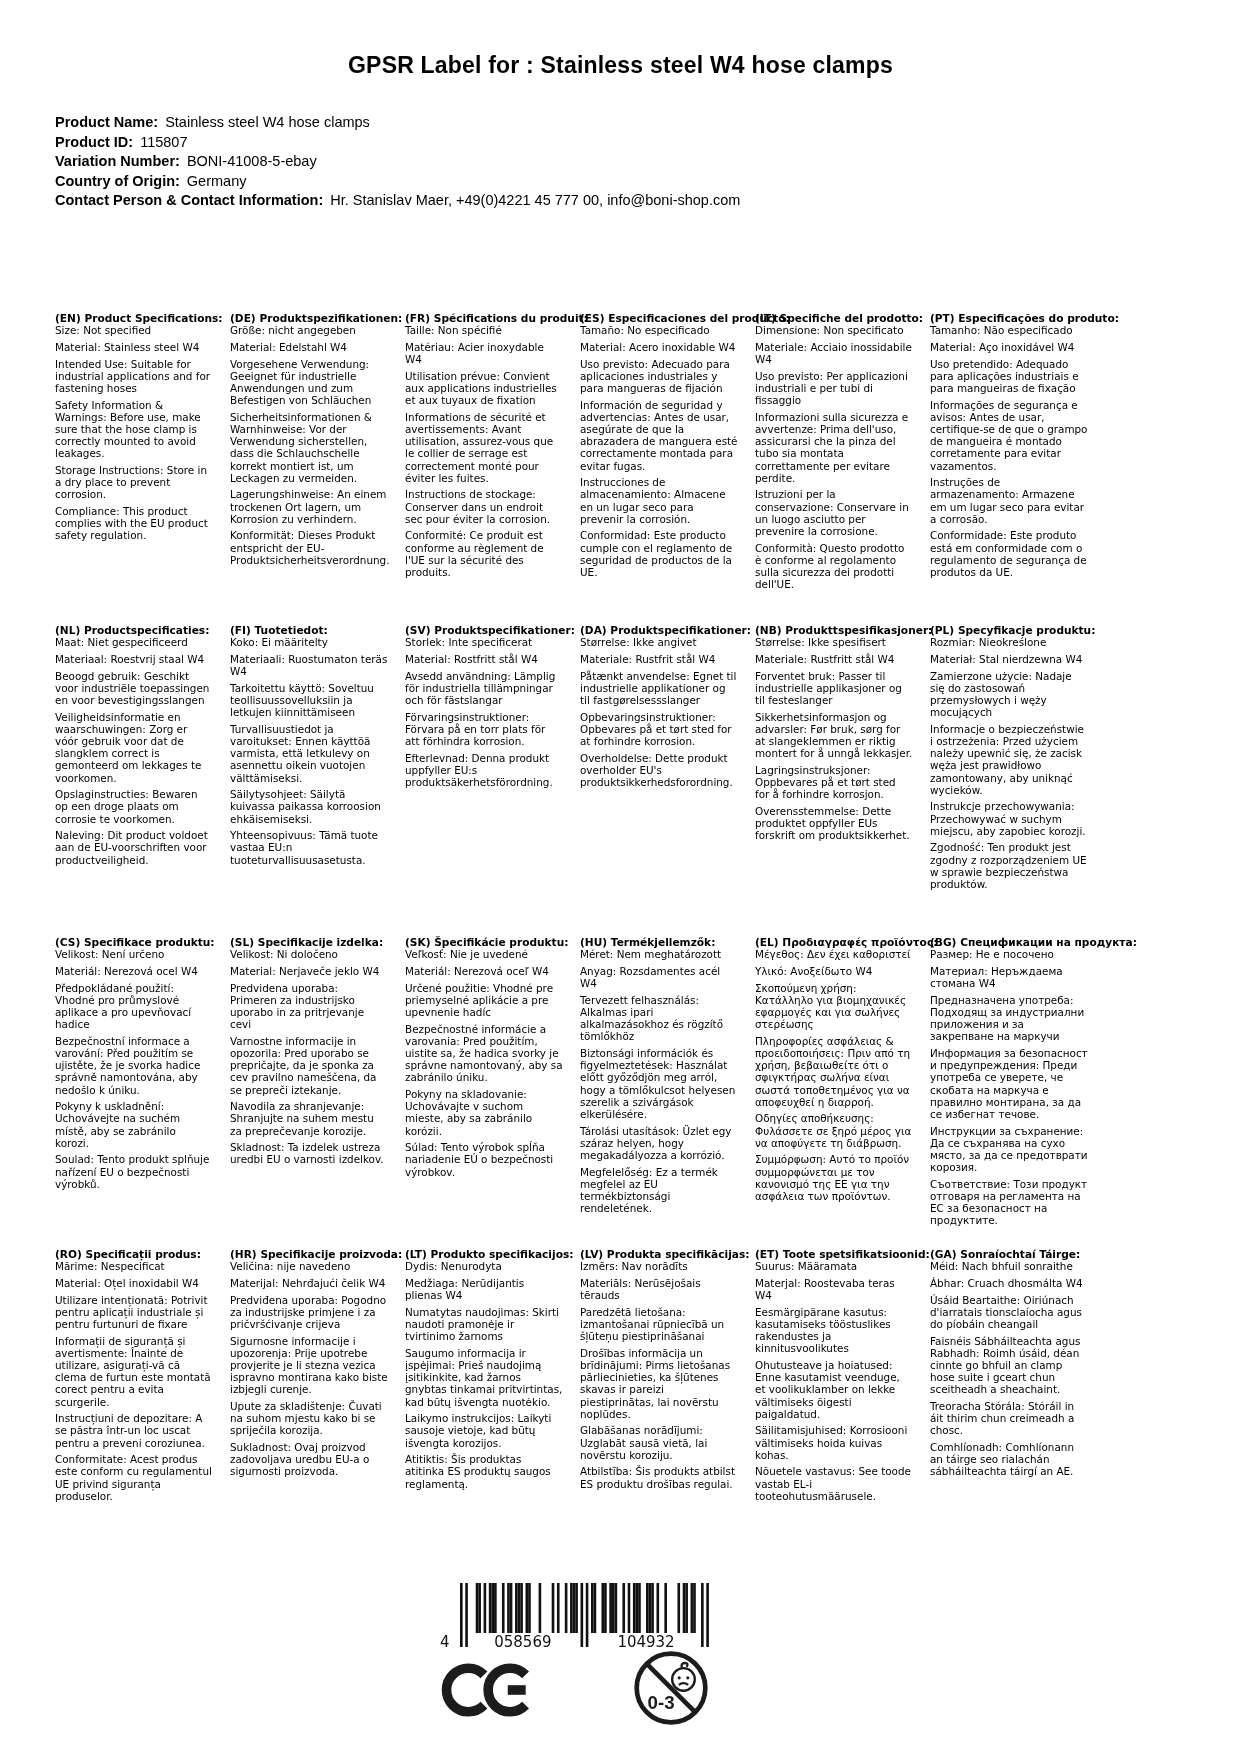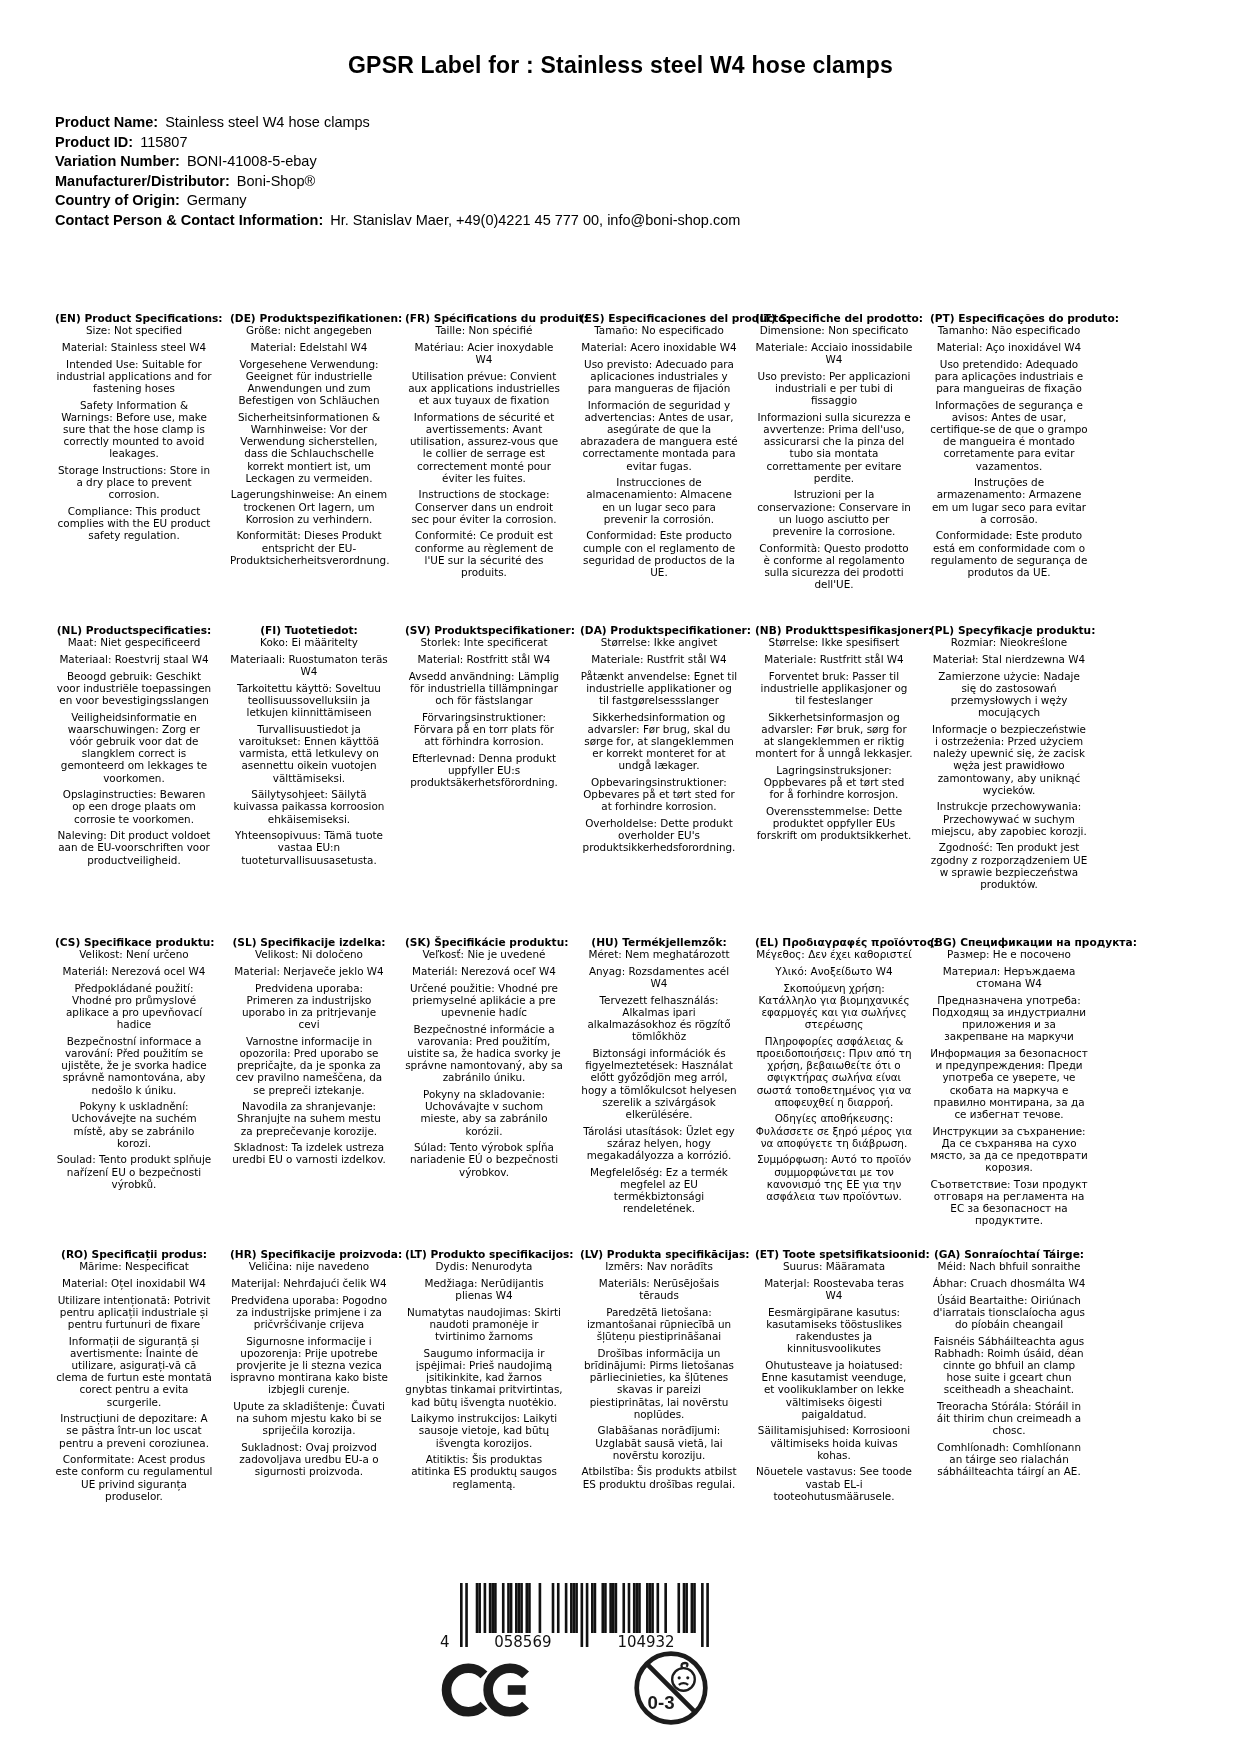--- a/index.html
+++ b/index.html
@@ -17,41 +17,40 @@
     font-size:14.5px; line-height:19.6px;
     font-family:"Liberation Sans", sans-serif;
   }
   .info-line .label { font-weight:bold; }
   .info-line .value { margin-left:7px; }
   .spec-grid {
     position:absolute; left:55px; top:312px;
     display:grid; grid-template-columns:repeat(6,175px);
     grid-auto-rows:312px;
   }
-  .spec-block { width:158px; font-size:10.4px; line-height:1.17;text-align:center; }
+  .spec-block { width:158px; font-size:10.4px; line-height:1.17; }
   .spec-header {
     font-weight:bold; font-size:10.6px; white-space:nowrap; margin:0;
   }
   .spec-par { margin:0 0 4.5px 0; }
   .barcode-wrap { position:absolute; left:438px; top:1583px; }
   .ce-wrap { position:absolute; left:440px; top:1658px; }
   .age-wrap { position:absolute; left:632px; top:1648px; }
 </style>
 </head>
 <body>
 
 <div class="page">
 
   <div class="title">GPSR Label for : Stainless steel W4 hose clamps</div>
 
   <div class="product-info">
       <div class="info-line"><span class="label">Product Name:</span><span class="value">Stainless steel W4 hose clamps</span></div>
       <div class="info-line"><span class="label">Product ID:</span><span class="value">115807</span></div>
       <div class="info-line"><span class="label">Variation Number:</span><span class="value">BONI-41008-5-ebay</span></div>
-      <div class="info-line"><span class="label">Manufacturer/Distributor:</span><span class="value">Boni-Shop®</span></div>
       <div class="info-line"><span class="label">Country of Origin:</span><span class="value">Germany</span></div>
       <div class="info-line"><span class="label">Contact Person &amp; Contact Information:</span><span class="value">Hr. Stanislav Maer, +49(0)4221 45 777 00, info@boni-shop.com</span></div>
     </div>
 
   <div class="spec-grid">
       <div class="spec-block">
         <div class="spec-header">(EN) Product Specifications:</div>
         <p class="spec-par">Size: Not specified</p>
         <p class="spec-par">Material: Stainless steel W4</p>
         <p class="spec-par">Intended Use: Suitable for industrial applications and for fastening hoses</p>
@@ -128,21 +127,20 @@
         <p class="spec-par">Material: Rostfritt stål W4</p>
         <p class="spec-par">Avsedd användning: Lämplig för industriella tillämpningar och för fästslangar</p>
         <p class="spec-par">Förvaringsinstruktioner: Förvara på en torr plats för att förhindra korrosion.</p>
         <p class="spec-par">Efterlevnad: Denna produkt uppfyller EU:s produktsäkerhetsförordning.</p>
       </div>
       <div class="spec-block">
         <div class="spec-header">(DA) Produktspecifikationer:</div>
         <p class="spec-par">Størrelse: Ikke angivet</p>
         <p class="spec-par">Materiale: Rustfrit stål W4</p>
         <p class="spec-par">Påtænkt anvendelse: Egnet til industrielle applikationer og til fastgørelsessslanger</p>
-        <p class="spec-par">Sikkerhedsinformation og advarsler: Før brug, skal du sørge for, at slangeklemmen er korrekt monteret for at undgå lækager.</p>
         <p class="spec-par">Opbevaringsinstruktioner: Opbevares på et tørt sted for at forhindre korrosion.</p>
         <p class="spec-par">Overholdelse: Dette produkt overholder EU's produktsikkerhedsforordning.</p>
       </div>
       <div class="spec-block">
         <div class="spec-header">(NB) Produkttspesifikasjoner:</div>
         <p class="spec-par">Størrelse: Ikke spesifisert</p>
         <p class="spec-par">Materiale: Rustfritt stål W4</p>
         <p class="spec-par">Forventet bruk: Passer til industrielle applikasjoner og til festeslanger</p>
         <p class="spec-par">Sikkerhetsinformasjon og advarsler: Før bruk, sørg for at slangeklemmen er riktig montert for å unngå lekkasjer.</p>
         <p class="spec-par">Lagringsinstruksjoner: Oppbevares på et tørt sted for å forhindre korrosjon.</p>

